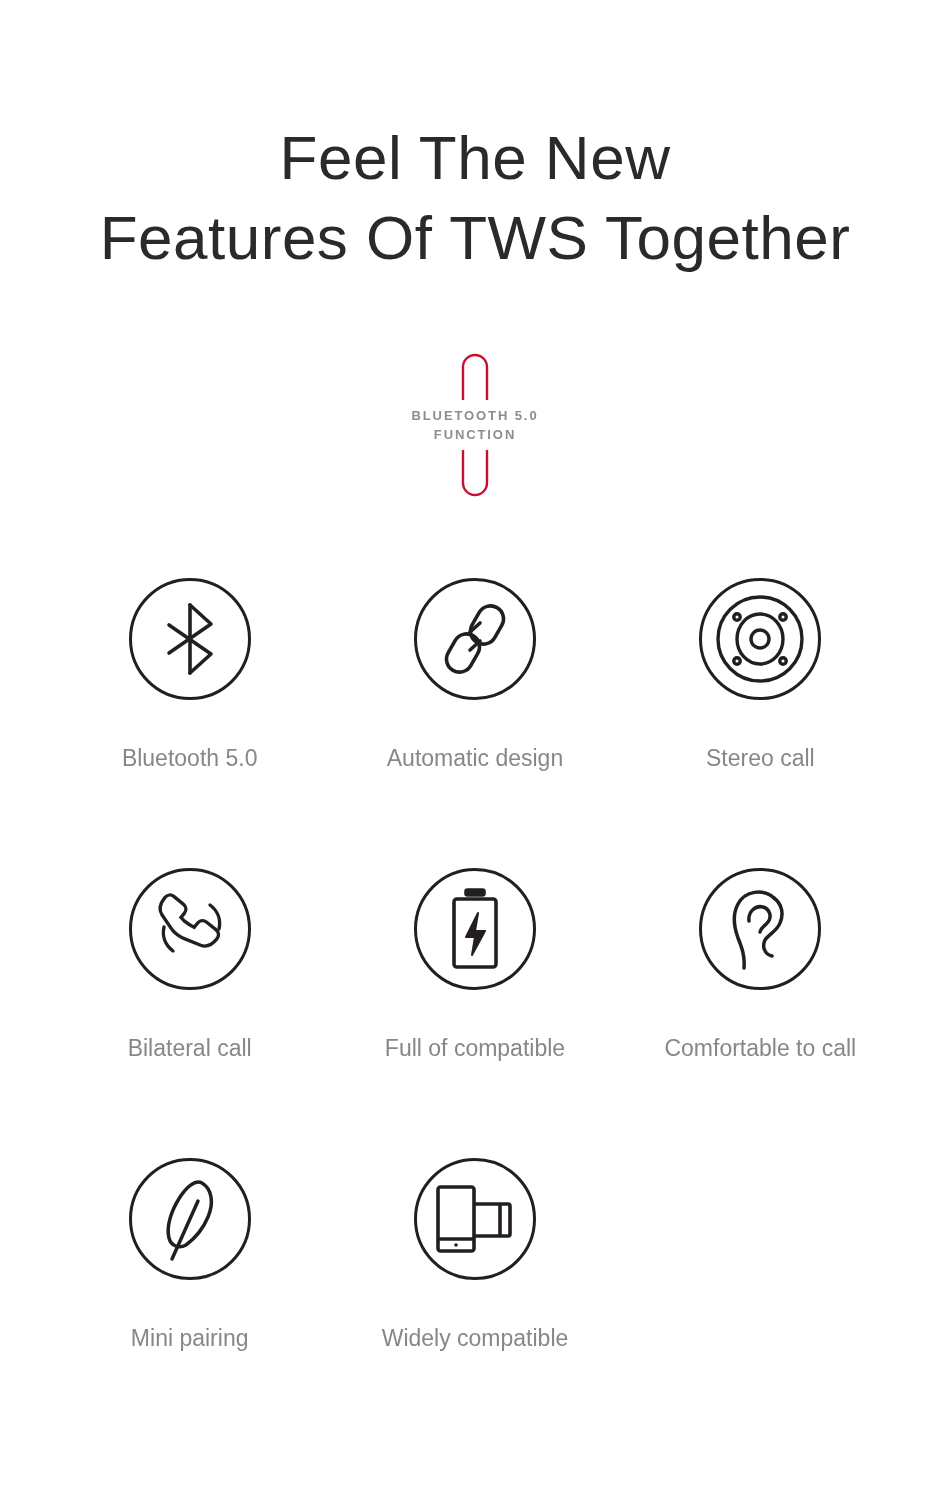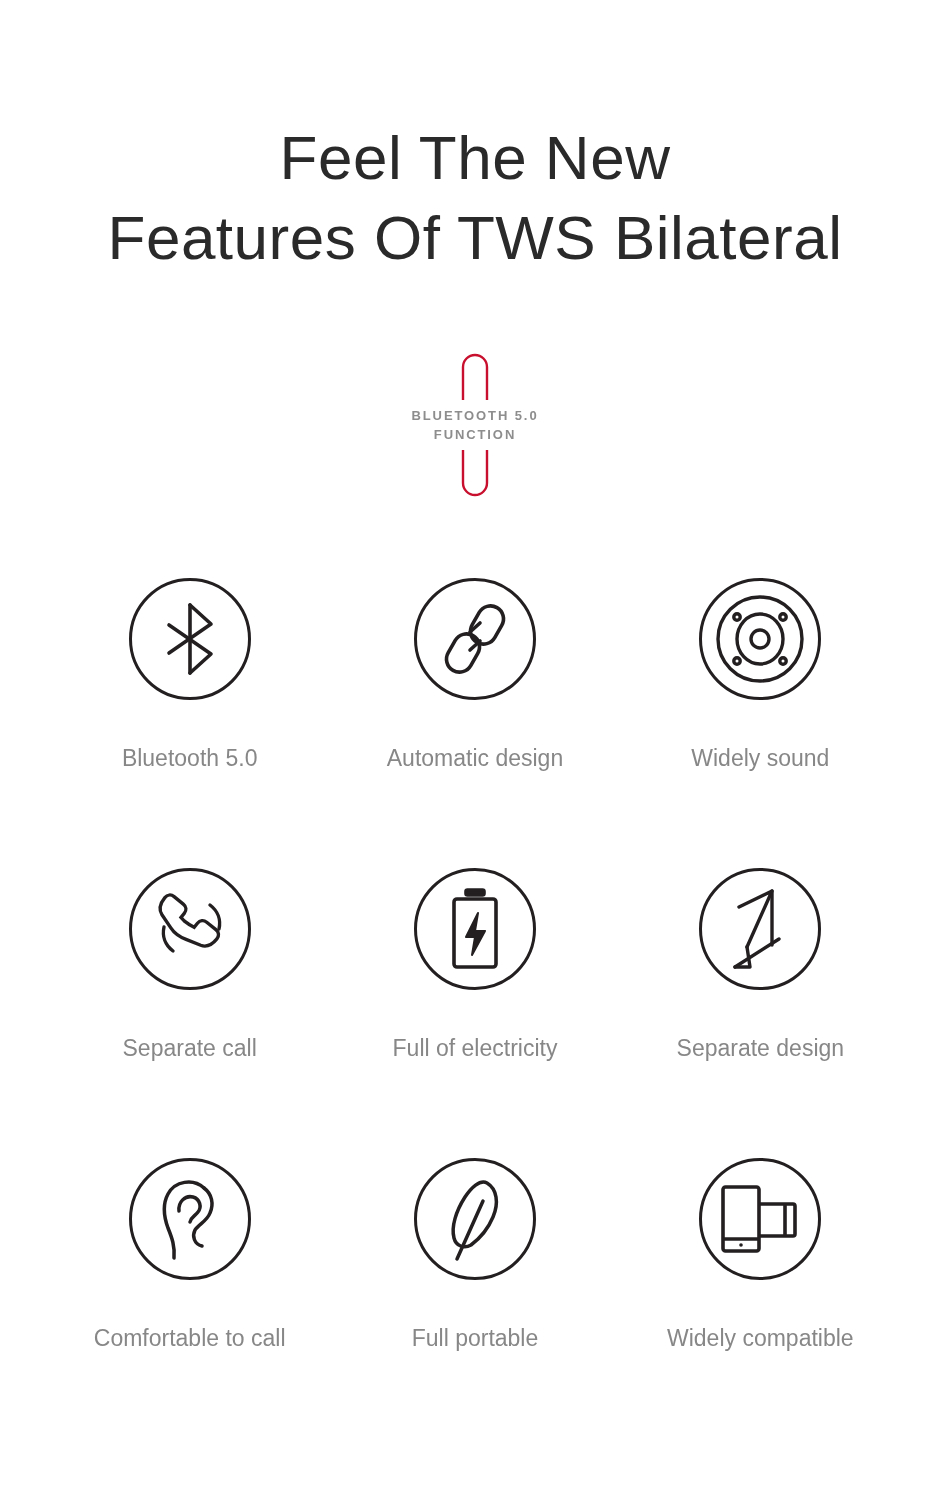--- a/index.html
+++ b/index.html
@@ -101,21 +101,21 @@
     white-space: nowrap;
   }
 </style>
 </head>
 <body>
 
 <div class="page">
 
   <h1 class="headline">
     <span class="headline-line">Feel The New</span>
-    <span class="headline-line">Features Of TWS Bilateral</span>
+    <span class="headline-line">Features Of TWS Together</span>
   </h1>
 
   <div class="badge">
     <svg class="badge-arch-top" viewBox="0 0 30 48">
       <path d="M3 48 L3 15 A12 12 0 0 1 27 15 L27 48" fill="none" stroke="#c8102e" stroke-width="2.4"></path>
     </svg>
     <div class="badge-text">
       <span>BLUETOOTH 5.0</span>
       <span>FUNCTION</span>
     </div>
@@ -160,21 +160,21 @@
             <circle cx="45" cy="45" r="42"></circle>
             <ellipse cx="45" cy="45" rx="23" ry="25"></ellipse>
             <circle cx="45" cy="45" r="9"></circle>
             <circle cx="22" cy="23" r="3.2"></circle>
             <circle cx="68" cy="23" r="3.2"></circle>
             <circle cx="22" cy="67" r="3.2"></circle>
             <circle cx="68" cy="67" r="3.2"></circle>
           </g>
         </svg>
       </div>
-      <div class="feature-label">Widely sound</div>
+      <div class="feature-label">Stereo call</div>
     </div>
 
     <div class="feature">
       <div class="feature-circle">
         <svg width="84" height="84" viewBox="0 0 84 84">
           <g fill="none" stroke="#231f20" stroke-width="3.6" stroke-linecap="round">
             <path d="M30 10
                      C24 16 22 22 25 28
                      L33 43
                      C36 49 42 54 48 57
@@ -188,49 +188,36 @@
                      L45 33
                      L49 29
                      C52 26 52 22 49 19
                      L40 10
                      C37 7 33 7 30 10 Z" transform="translate(-8,0) scale(0.93) rotate(-6 42 42)"></path>
             <path d="M62 18 C70 24 73 33 71 42" stroke-width="3.4"></path>
             <path d="M16 40 C14 49 17 58 25 64" stroke-width="3.4"></path>
           </g>
         </svg>
       </div>
-      <div class="feature-label">Separate call</div>
+      <div class="feature-label">Bilateral call</div>
     </div>
 
     <div class="feature">
       <div class="feature-circle">
         <svg width="62" height="84" viewBox="0 0 62 84">
           <g fill="none" stroke="#231f20" stroke-width="3.6" stroke-linejoin="round">
             <rect x="22" y="3" width="18" height="5" rx="1.5" fill="#231f20"></rect>
             <rect x="10" y="12" width="42" height="68" rx="3"></rect>
             <path d="M34 26 L22 50 L31 50 L28 68 L41 44 L31 44 Z" fill="#231f20" stroke-width="2"></path>
           </g>
         </svg>
       </div>
-      <div class="feature-label">Full of electricity</div>
-    </div>
-
-    <div class="feature">
-      <div class="feature-circle">
-        <svg width="70" height="84" viewBox="0 0 70 84">
-          <g fill="none" stroke="#231f20" stroke-width="3.4" stroke-linecap="round" stroke-linejoin="round">
-            <path d="M14 20 L47 4 L22 60"></path>
-            <path d="M47 4 L47 58"></path>
-            <path d="M10 80 L54 52"></path>
-            <path d="M22 60 L25 80 L10 80"></path>
-          </g>
-        </svg>
-      </div>
-      <div class="feature-label">Separate design</div>
-    </div>
+      <div class="feature-label">Full of compatible</div>
+    </div>
+
 
     <div class="feature">
       <div class="feature-circle">
         <svg width="66" height="86" viewBox="0 0 66 86">
           <g fill="none" stroke="#231f20" stroke-width="3.5" stroke-linecap="round">
             <path d="M47 12
                      C36 2 18 5 11 18
                      C5 29 7 41 11 52
                      C15 62 18 70 17 82"></path>
             <path d="M47 12 C55 18 57 28 53 37 C50 45 42 48 38 54 C35 60 37 68 45 70"></path>
@@ -248,21 +235,21 @@
             <path d="M44 8
                      C54 14 56 28 50 42
                      C45 54 36 64 28 70
                      C21 74 13 71 11 63
                      C8 52 13 36 22 22
                      C28 13 37 4 44 8 Z"></path>
             <path d="M40 26 L14 84"></path>
           </g>
         </svg>
       </div>
-      <div class="feature-label">Full portable</div>
+      <div class="feature-label">Mini pairing</div>
     </div>
 
     <div class="feature">
       <div class="feature-circle">
         <svg width="86" height="70" viewBox="0 0 86 70">
           <g fill="none" stroke="#231f20" stroke-width="3.6" stroke-linejoin="round">
             <rect x="36" y="20" width="42" height="32" rx="2" fill="#ffffff"></rect>
             <path d="M68 20 L68 52"></path>
             <rect x="6" y="3" width="36" height="64" rx="2.5" fill="#ffffff"></rect>
             <path d="M6 55 L42 55"></path>

